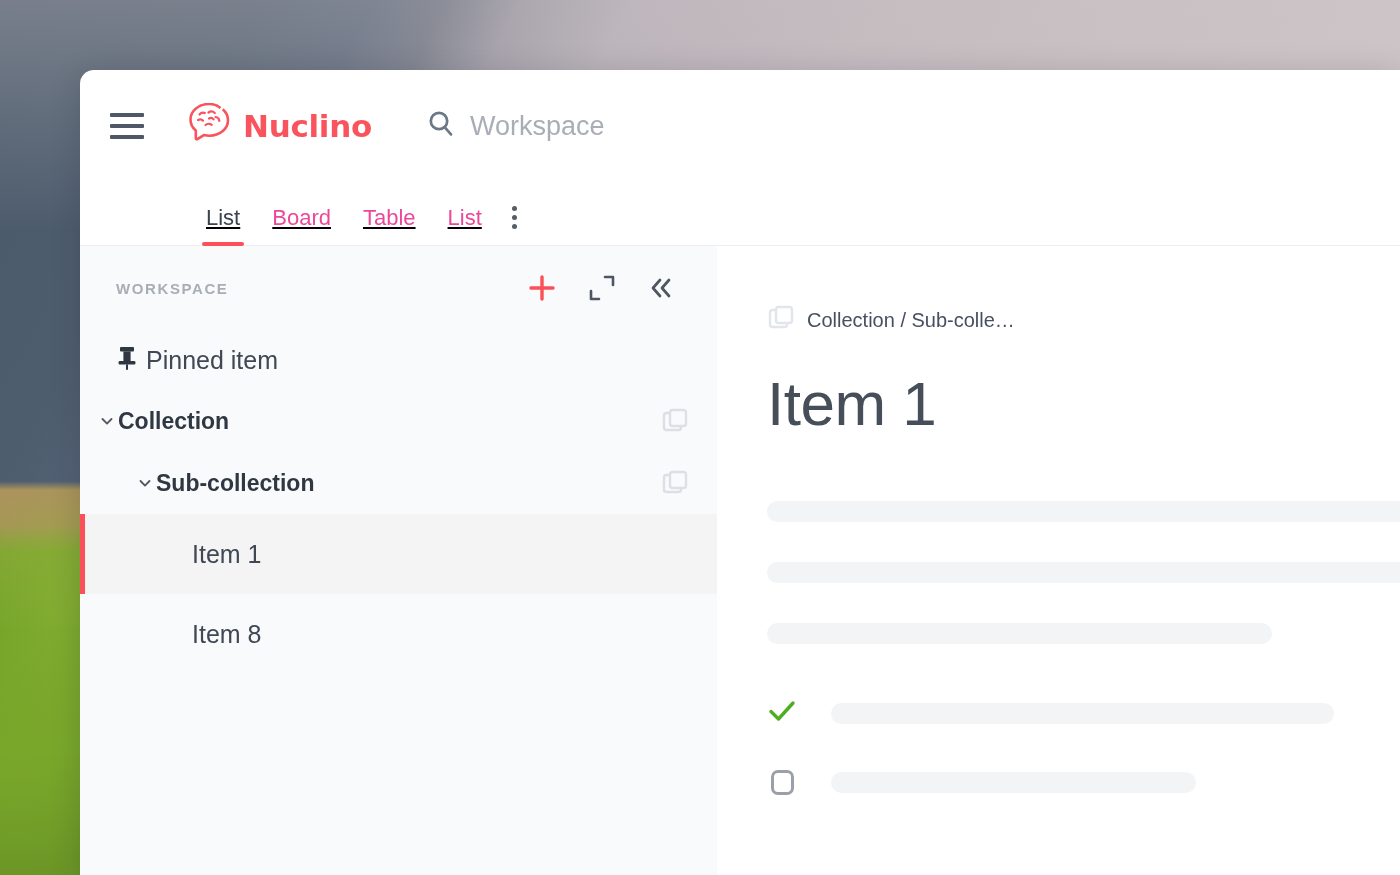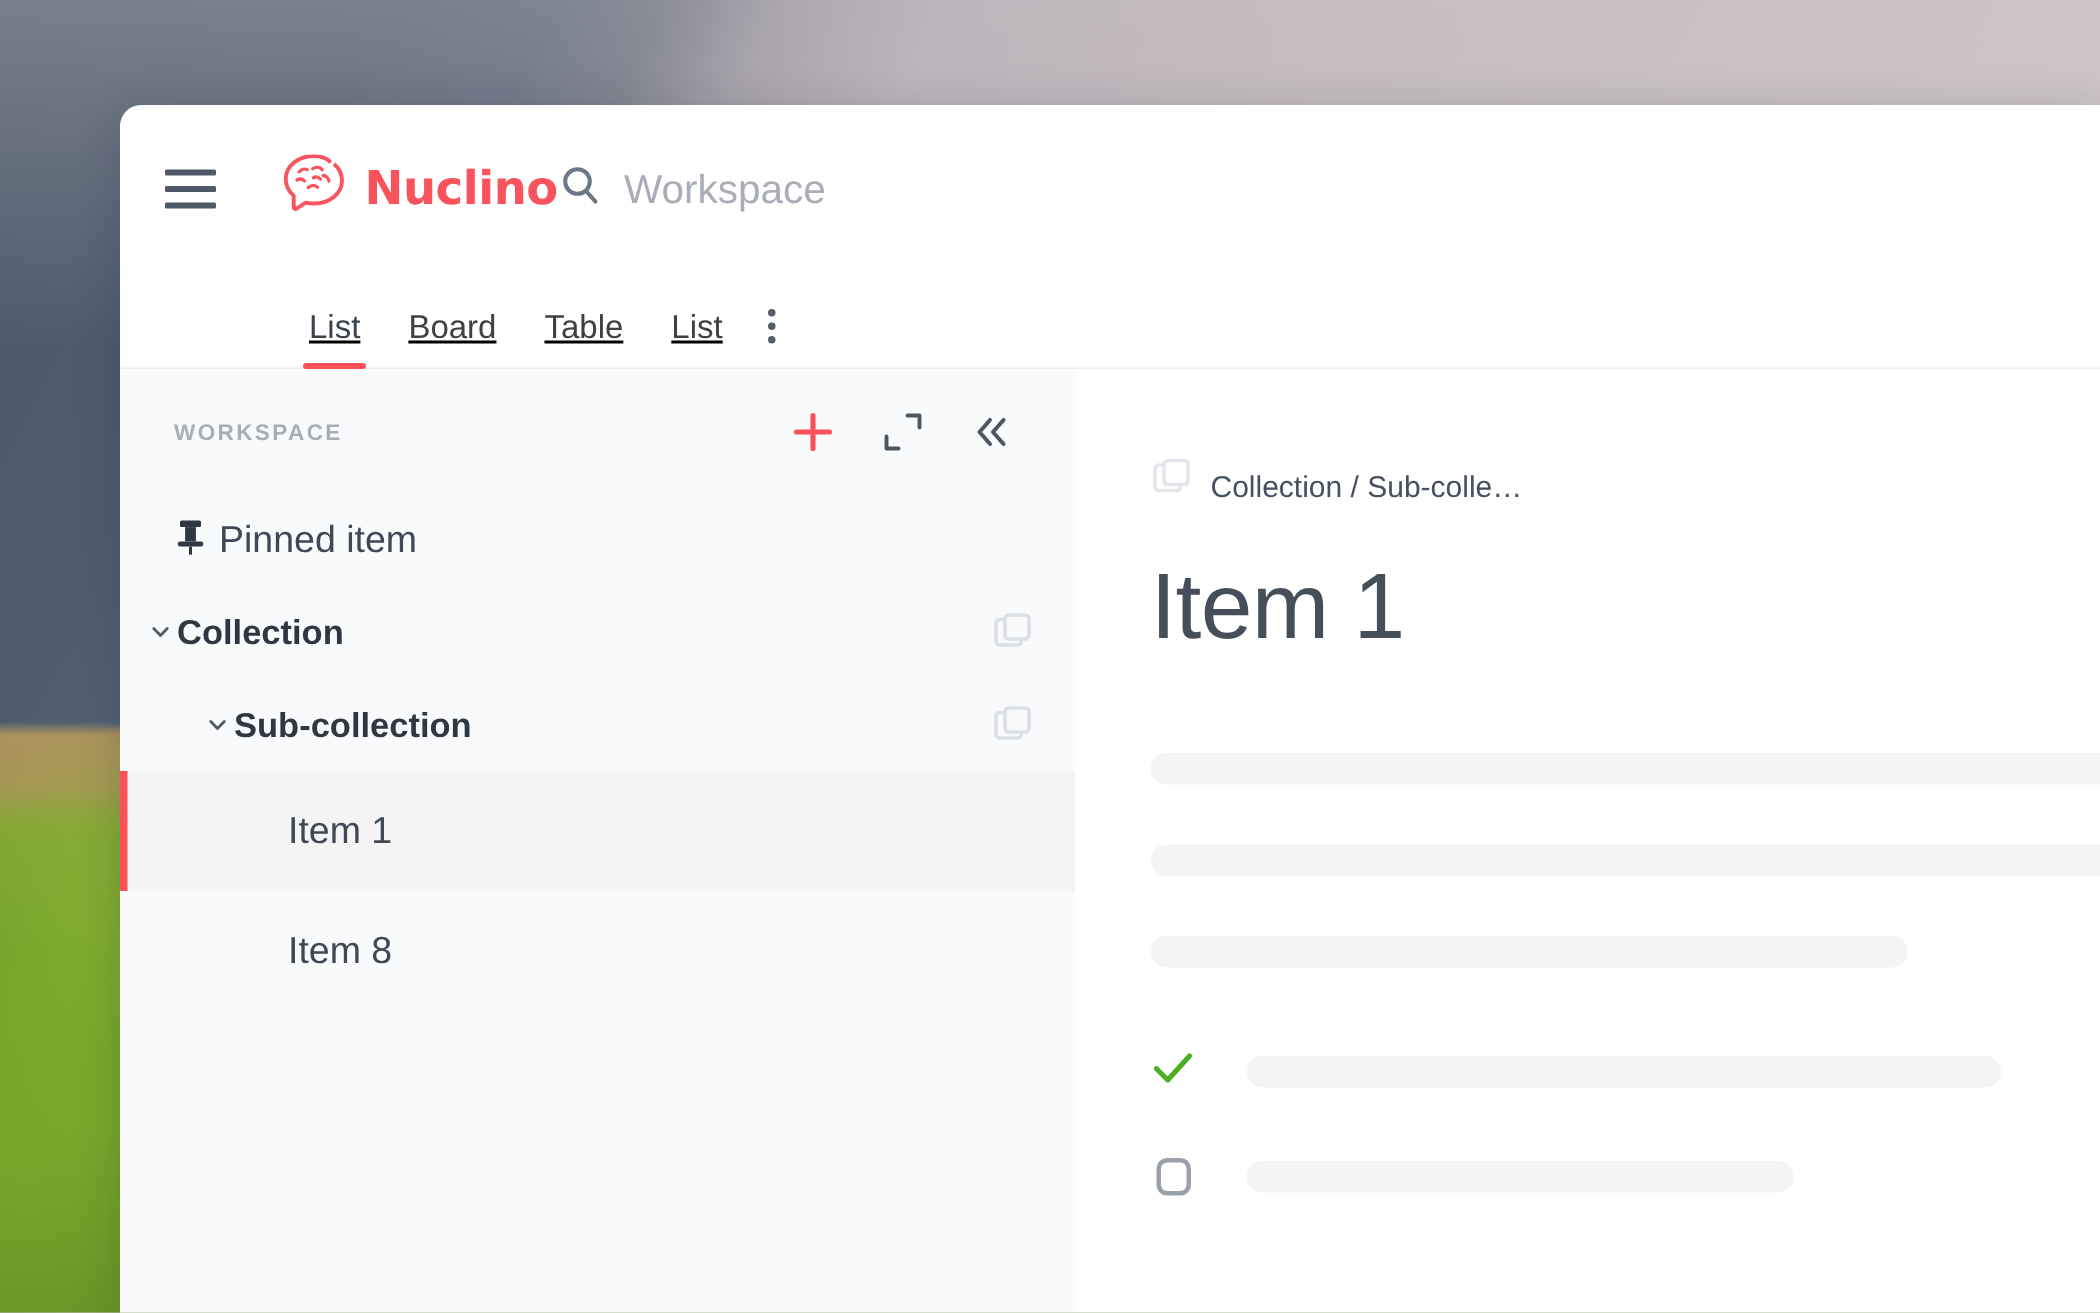--- a/index.html
+++ b/index.html
@@ -70,42 +70,42 @@
     flex: none;
   }
   .hamburger {
     width: 34px; height: 26px;
     display: flex; flex-direction: column; justify-content: space-between;
     cursor: pointer;
     margin-right: 42px;
   }
   .hamburger i { display: block; height: 4px; background: #4e5866; border-radius: 1px; }
 
-  .brand { display: flex; align-items: center; gap: 11px; cursor: pointer; }
+  .brand { display: flex; align-items: center; gap: 11px; margin-right: 54px; cursor: pointer; }
   .brand-word {
     color: #f9535d; font-size: 31px; font-weight: bold; letter-spacing: -.3px;
     font-family: "DejaVu Sans", sans-serif;
   }
 
   .searchbox { display: flex; align-items: center; gap: 14px; cursor: text; }
   .search-placeholder {
     font-size: 27px; color: #a9aeb6; font-family: "Liberation Sans", sans-serif;
   }
 
   
   .tabs {
     height: 64px; flex: none;
     display: flex; align-items: flex-end;
     padding-left: 110px; gap: 0;
     border-bottom: 1px solid #eceef1;
     position: relative;
     text-decoration: underline;
   }
   .tab {
-    font-size: 22px; color: #404040;
+    font-size: 22px; color: #ec4899;
     padding: 0 16px 14px 16px;
     cursor: pointer; position: relative;
     font-family: "Liberation Sans", sans-serif;
   }
   .tab.active { color: #3b434f; }
   .tab.active::after {
     content: ""; position: absolute; left: 12px; right: 12px; bottom: -1px;
     height: 4px; background: #fb5058; border-radius: 2px;
   }
   .kebab {
@@ -159,21 +159,21 @@
   .doc-row.selected::before {
     content: ""; position: absolute; left: 0; top: 0; bottom: 0; width: 5px; background: #fb5058;
   }
   .doc-label { font-size: 25px; color: #3f4854; }
 
   
   .main {
     flex: 1; background: #ffffff; padding: 58px 0 0 50px; min-width: 0;
     position: relative; overflow: hidden;
   }
-  .crumb { display: flex; align-items: flex-end; gap: 12px; cursor: pointer; }
+  .crumb { display: flex; align-items: center; gap: 12px; cursor: pointer; }
   .crumb-text { font-size: 20px; color: #475060; }
   .doc-title {
     font-size: 62px; color: #454e59; font-weight: normal;
     margin-top: 32px; letter-spacing: -.5px;
   }
   .skeleton { margin-top: 62px; }
   .sk-bar { height: 21px; border-radius: 11px; background: #f3f4f5; }
   .sk-row { display: flex; align-items: center; gap: 34px; }
   .sk-gapA { height: 40px; }
   .sk-gapB { height: 52px; }

